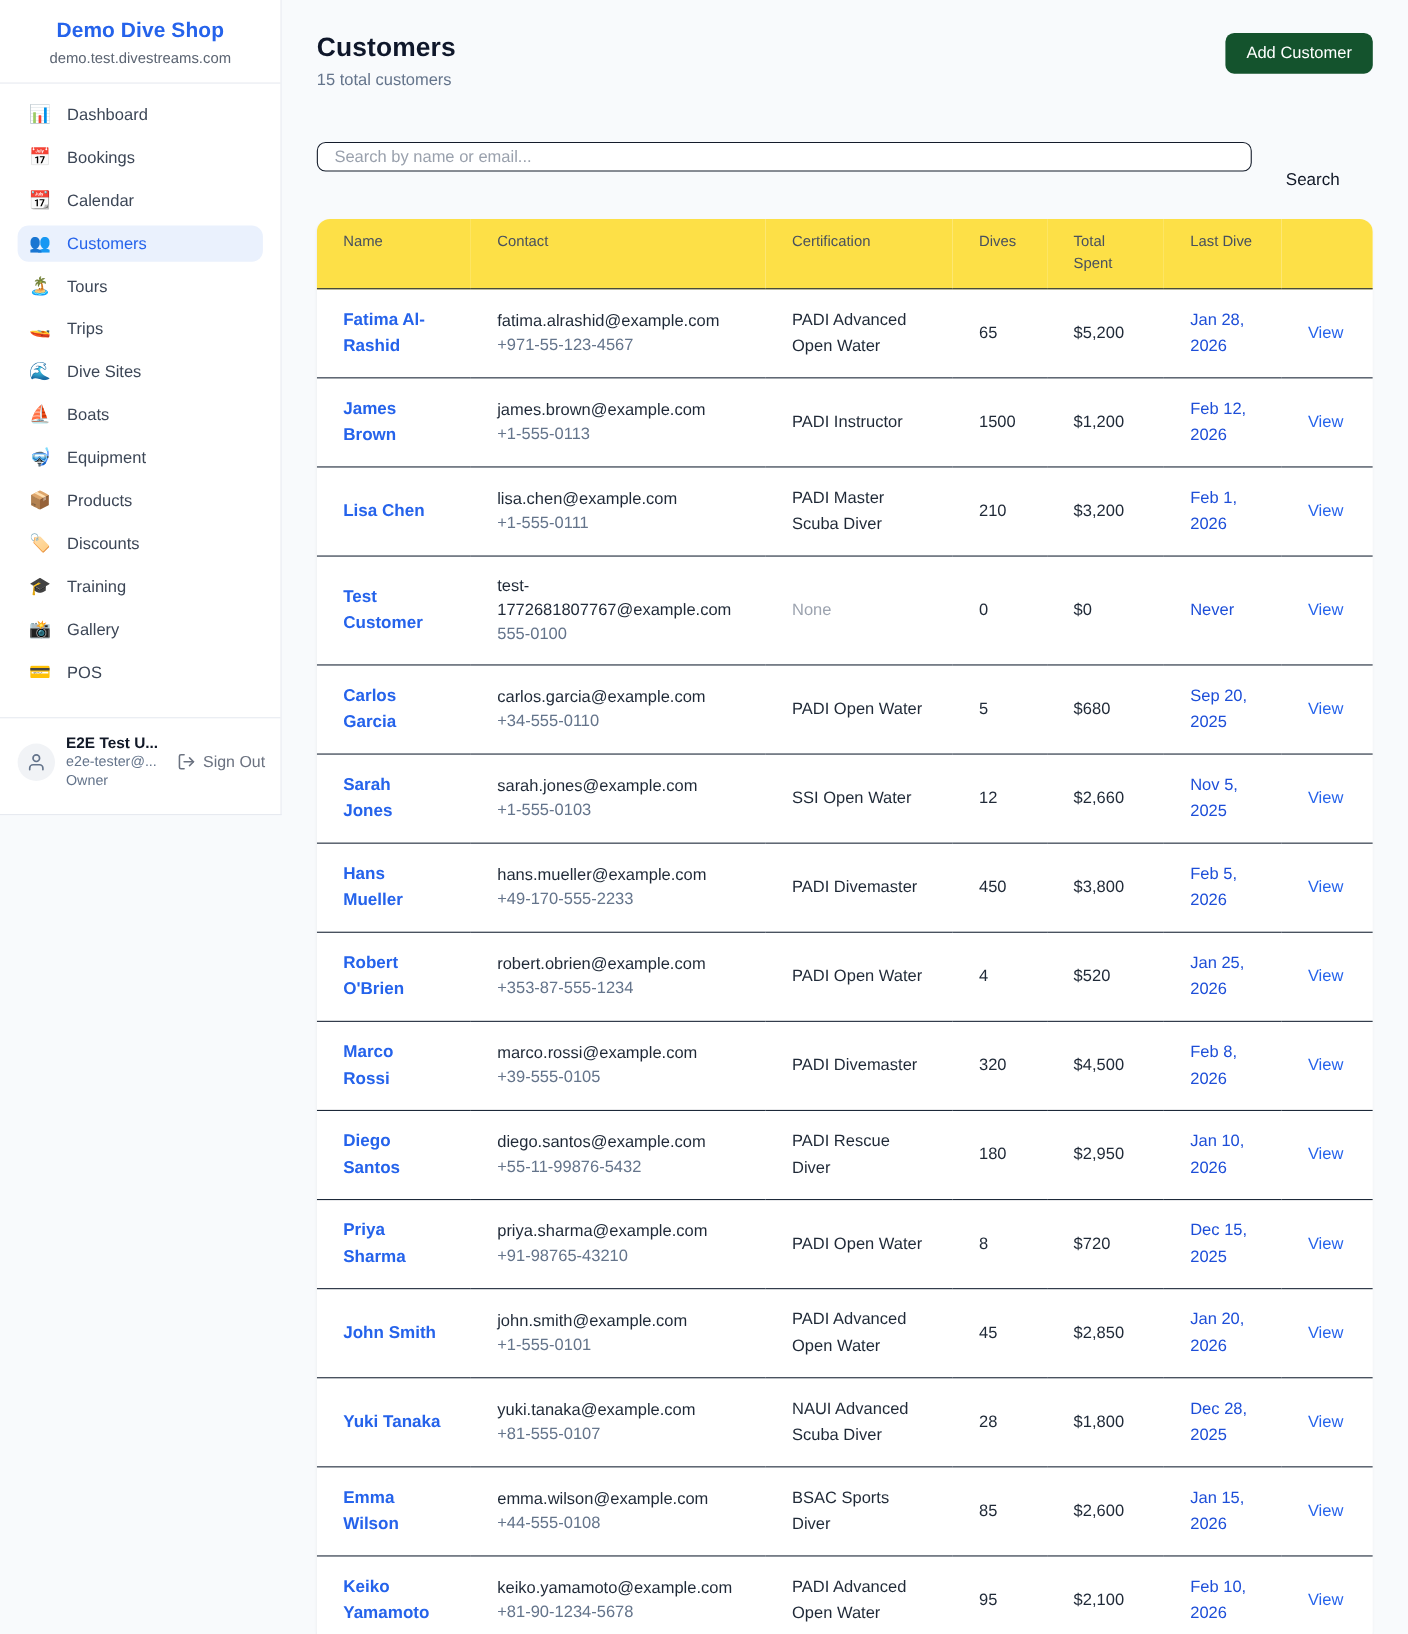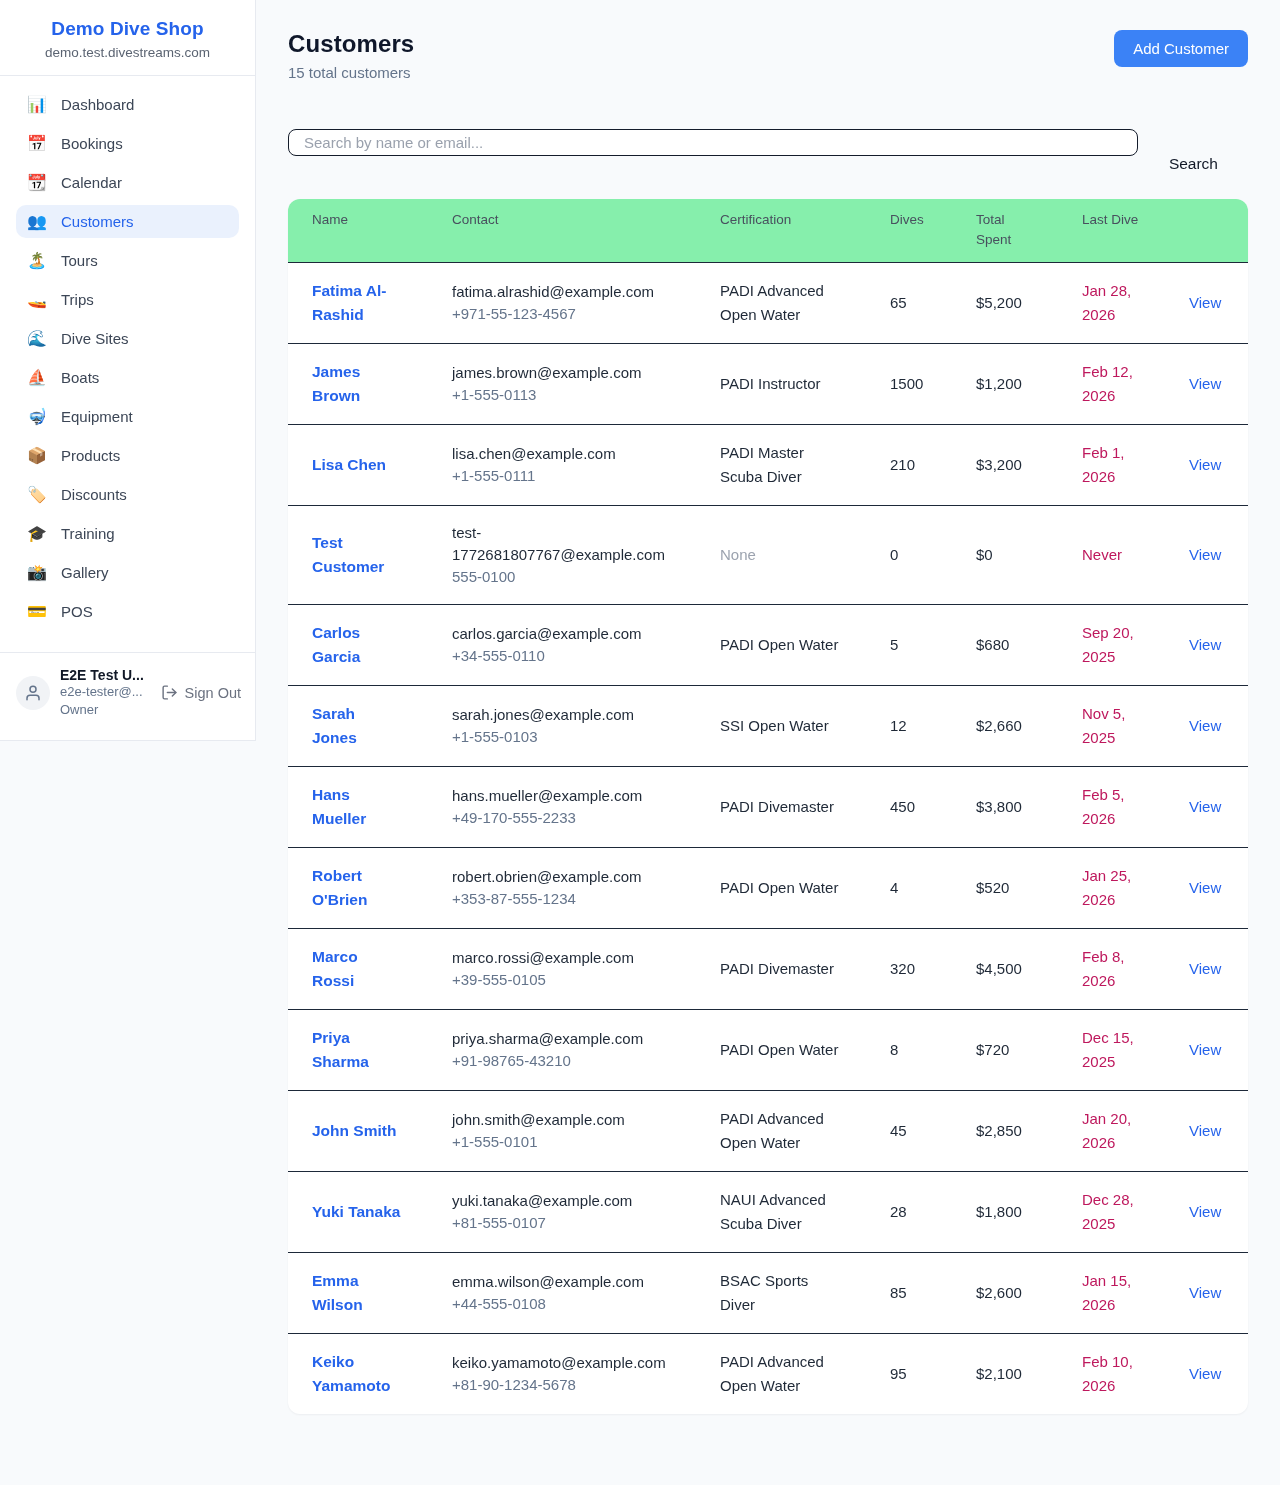--- a/index.html
+++ b/index.html
@@ -43,21 +43,21 @@
     background:none; border:none; color:#6b7280; font-size:14.5px;
     font-family:inherit; cursor:pointer; white-space:nowrap;
   }
 
   
   .main { flex:1; padding:30px 32px 26px; min-width:0; }
   .page-header { display:flex; align-items:flex-start; justify-content:space-between; }
   .page-title { font-size:24px; font-weight:700; color:#0f172a; letter-spacing:.1px; }
   .page-subtitle { margin-top:6px; font-size:15px; color:#64748b; }
   .add-btn {
-    background:#3b82f6; color:#fff; border:none; border-radius:8px;
+    background:#14532d; color:#fff; border:none; border-radius:8px;
     padding:10px 19px; font-size:15px; font-weight:500; font-family:inherit; cursor:pointer;
   }
   .search-row { display:flex; align-items:center; margin-top:30px; }
   .search-input {
     flex:1; height:27px; border:1px solid #141c2b; border-radius:8px;
     padding:0 15px; font-size:15px; font-family:inherit; color:#111827; background:#fff; outline:none;
   }
   .search-input::placeholder { color:#9aa1ad; }
   .search-btn {
     background:none; border:none; font-family:inherit; font-size:15.5px;
@@ -71,36 +71,36 @@
   }
   table { width:100%; border-collapse:collapse; table-layout:fixed; }
   col.c-name   { width:140px; }
   col.c-contact{ width:268px; }
   col.c-cert   { width:170px; }
   col.c-dives  { width:86px;  }
   col.c-spent  { width:106px; }
   col.c-last   { width:107px; }
   col.c-view   { width:83px;  }
   thead th {
-    background:#86efac; text-align:left; vertical-align:top;
+    background:#fde047; text-align:left; vertical-align:top;
     font-size:13.5px; font-weight:500; color:#48505e; line-height:20px;
     padding:11px 24px 12px; border-bottom:1px solid #1d2939;
   }
   tbody td {
     padding:16px 24px; border-bottom:1px solid #1d2939;
     vertical-align:middle; font-size:15px; line-height:24px; color:#1f2937;
     overflow-wrap:break-word;
   }
   tbody tr:last-child td { border-bottom:none; }
   td.name a { color:#2563eb; font-weight:600; font-size:15.5px; text-decoration:none; cursor:pointer; }
   .email { color:#1f2937; line-height:22px; }
   .phone { color:#64748b; line-height:22px; }
   .cert-none, .never { color:#9ca3af; }
   td.dives, td.spent { color:#1f2937; }
-  td.last { color:#be185d; }
+  td.last { color:#1d4ed8; }
   td.view a { color:#2563eb; font-weight:500; text-decoration:none; cursor:pointer; }
 </style>
 </head>
 <body>
 
 <div class="app">
 
   <aside class="sidebar">
     <div class="shop-header">
       <div class="shop-name">Demo Dive Shop</div>
@@ -326,20 +326,32 @@
                 <div class="email">marco.rossi@example.com</div>
                 <div class="phone">+39-555-0105</div>
               </td>
               <td class="cert">PADI Divemaster</td>
               <td class="dives">320</td>
               <td class="spent">$4,500</td>
               <td class="last">Feb 8, 2026</td>
               <td class="view"><a>View</a></td>
             </tr>
             <tr>
+              <td class="name"><a>Diego Santos</a></td>
+              <td class="contact">
+                <div class="email">diego.santos@example.com</div>
+                <div class="phone">+55-11-99876-5432</div>
+              </td>
+              <td class="cert">PADI Rescue Diver</td>
+              <td class="dives">180</td>
+              <td class="spent">$2,950</td>
+              <td class="last">Jan 10, 2026</td>
+              <td class="view"><a>View</a></td>
+            </tr>
+            <tr>
               <td class="name"><a>Priya Sharma</a></td>
               <td class="contact">
                 <div class="email">priya.sharma@example.com</div>
                 <div class="phone">+91-98765-43210</div>
               </td>
               <td class="cert">PADI Open Water</td>
               <td class="dives">8</td>
               <td class="spent">$720</td>
               <td class="last">Dec 15, 2025</td>
               <td class="view"><a>View</a></td>

